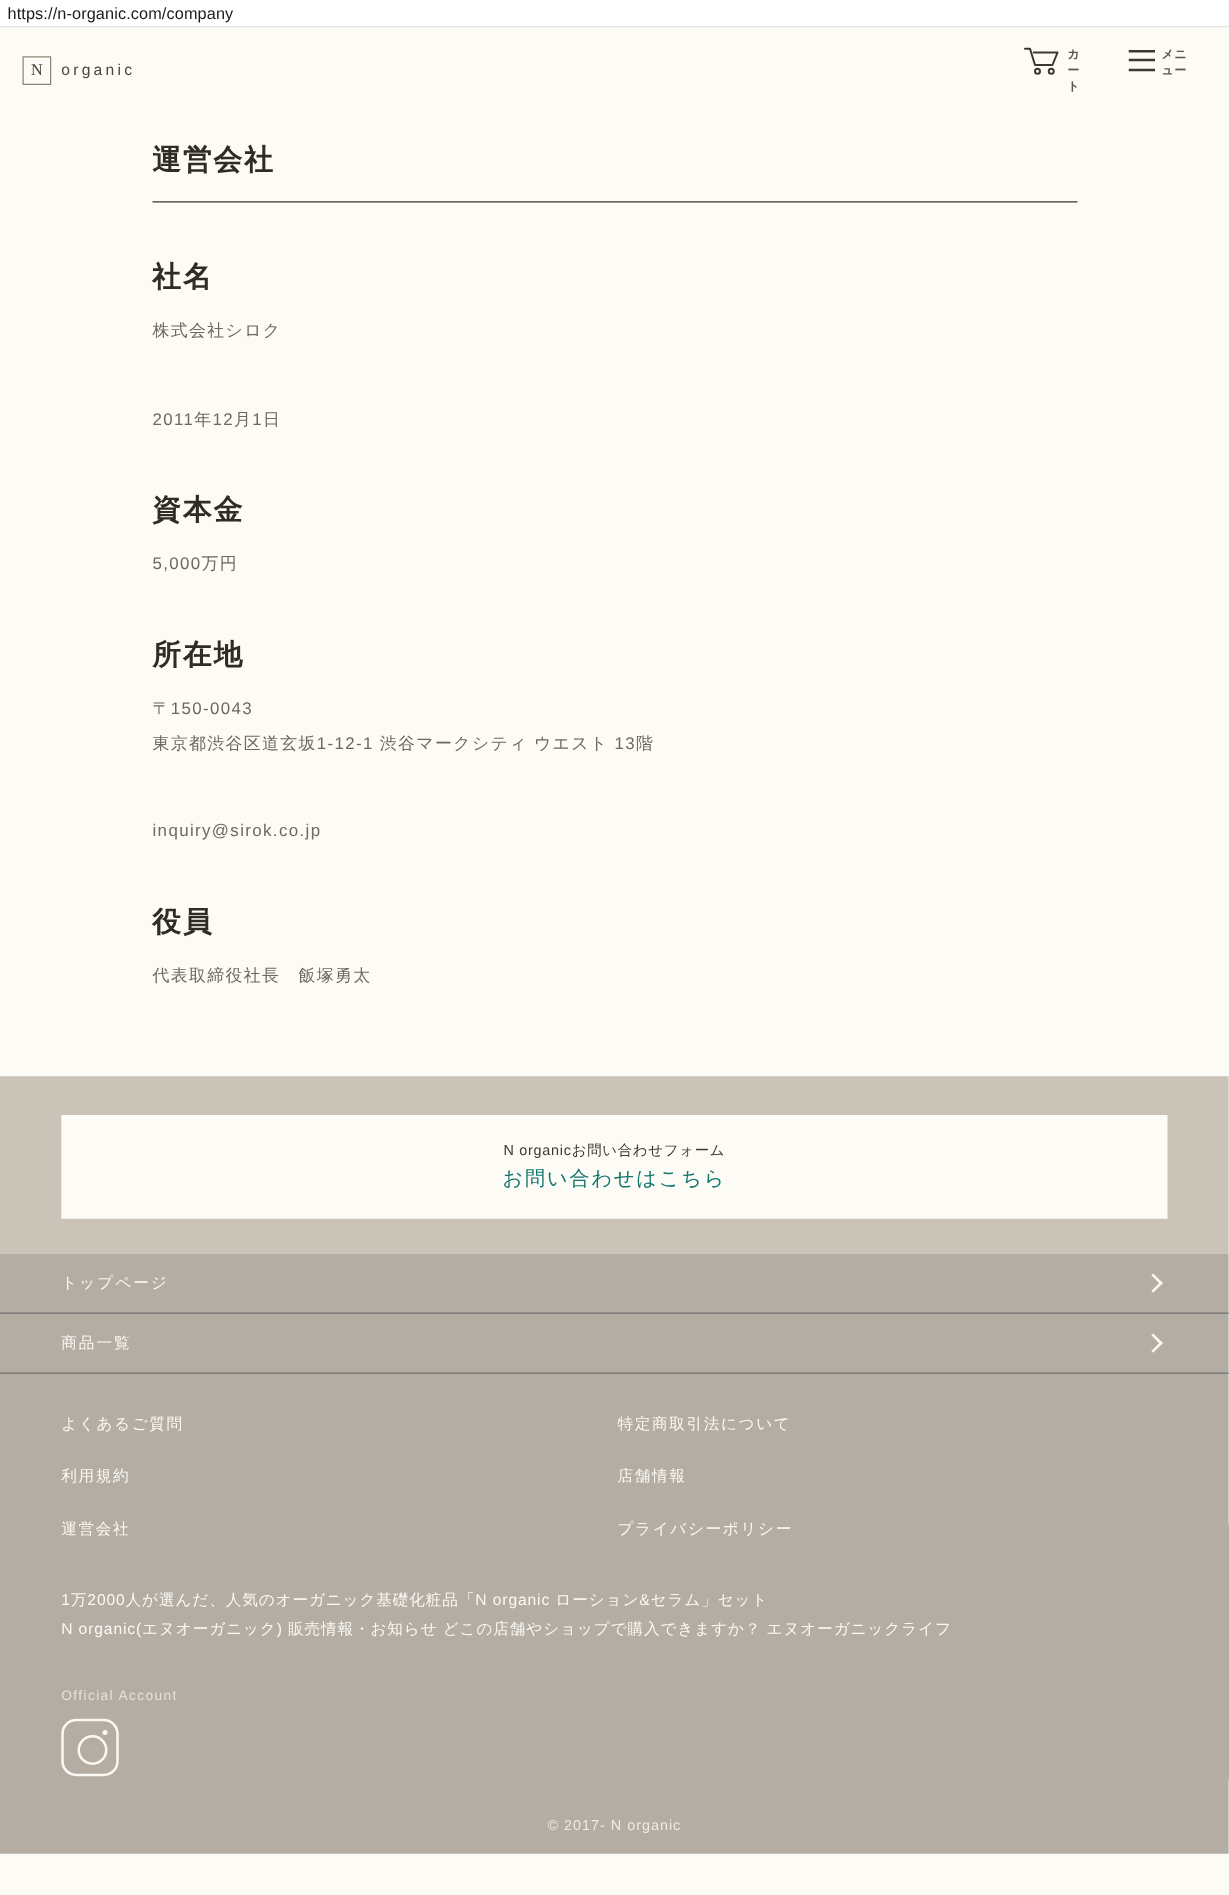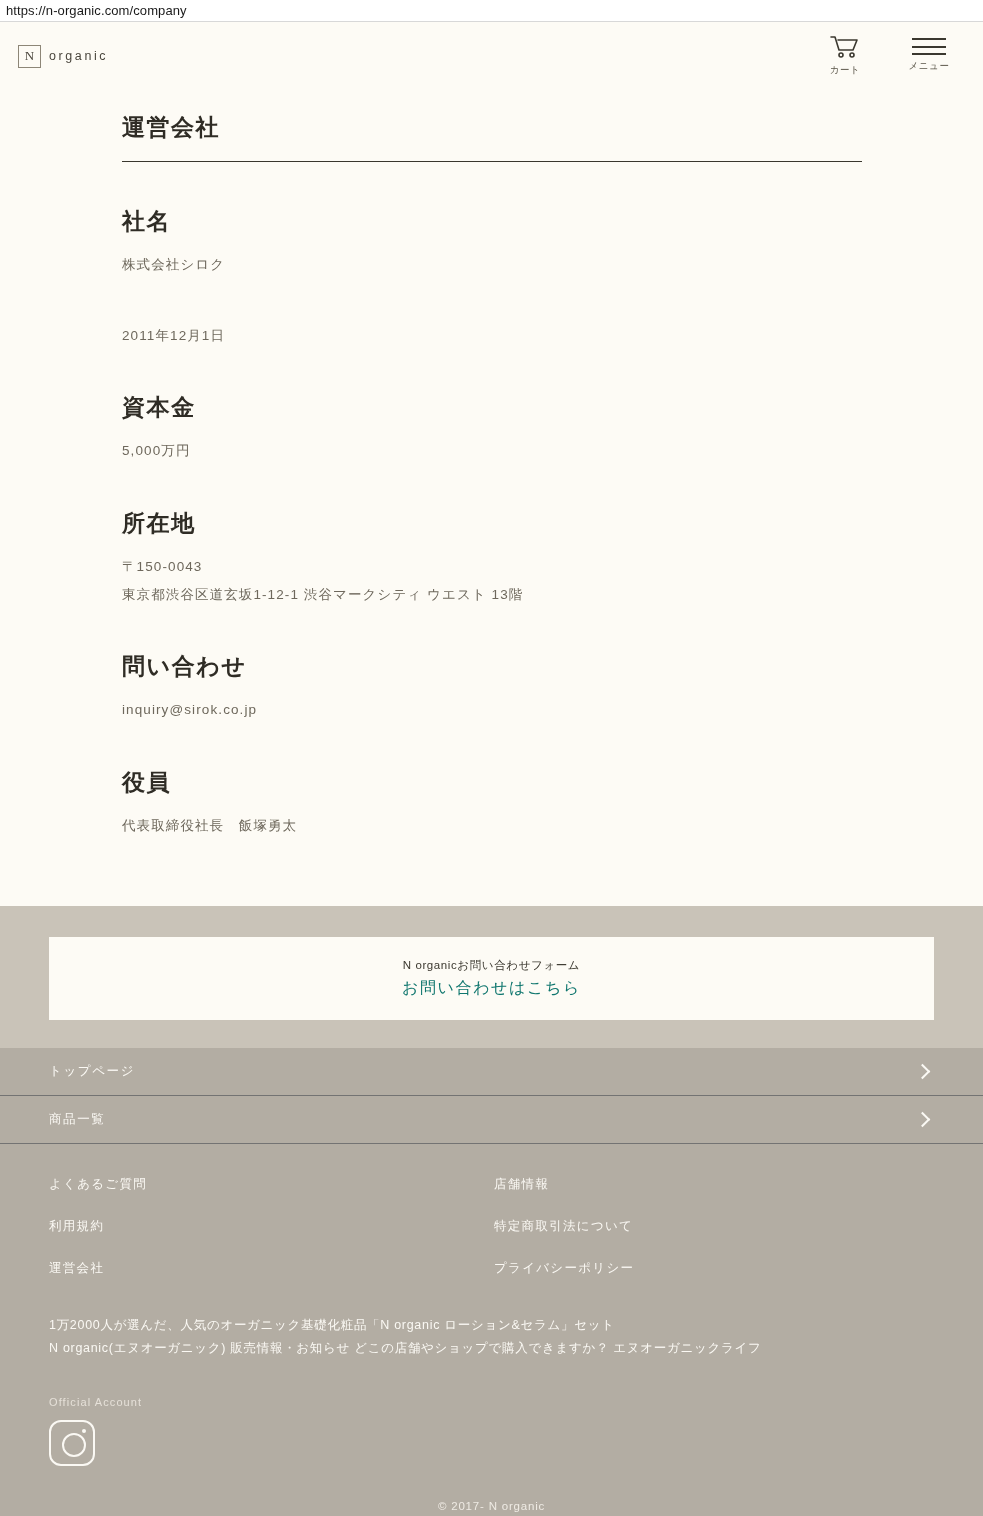--- a/index.html
+++ b/index.html
@@ -56,24 +56,24 @@
   .header-actions {
     margin-left: auto;
     display: flex;
     align-items: flex-start;
     gap: 32px;
     padding-right: 6px;
   }
   .header-btn {
     width: 52px;
     display: flex;
-    flex-direction: column;
-    align-items: center;
+    flex-direction: row;
     gap: 5px;
     cursor: pointer;
+    font-weight: bold;
   }
   .header-btn .label {
     font-size: 9.5px;
     color: #5a5548;
     letter-spacing: .6px;
   }
   .icon-cart svg { display: block; }
   .icon-menu { width: 34px; height: 20px; display:flex; flex-direction:column; justify-content:space-between; padding-top:3px;}
   .icon-menu span { display:block; height:2px; background:#3b382f; width:100%; }
 
@@ -287,21 +287,20 @@
       <div class="info-value">5,000万円</div>
     </div>
 
     <div class="info-block">
       <div class="info-label">所在地</div>
       <div class="info-value">〒150-0043</div>
       <div class="info-value">東京都渋谷区道玄坂1-12-1 渋谷マークシティ ウエスト 13階</div>
     </div>
 
     <div class="info-block">
-      <div class="info-label">問い合わせ</div>
       <div class="info-value">inquiry@sirok.co.jp</div>
     </div>
 
     <div class="info-block">
       <div class="info-label">役員</div>
       <div class="info-value">代表取締役社長　飯塚勇太</div>
     </div>
   </div>
 
   <div class="contact-band">
@@ -321,22 +320,22 @@
       <span class="chev"></span>
     </div>
 
     <div class="footer-links">
       <div class="footer-col">
         <div class="footer-link">よくあるご質問</div>
         <div class="footer-link">利用規約</div>
         <div class="footer-link">運営会社</div>
       </div>
       <div class="footer-col">
+        <div class="footer-link">特定商取引法について</div>
         <div class="footer-link">店舗情報</div>
-        <div class="footer-link">特定商取引法について</div>
         <div class="footer-link">プライバシーポリシー</div>
       </div>
     </div>
 
     <div class="categories">
       <div class="cat-line">1万2000人が選んだ、人気のオーガニック基礎化粧品「N organic ローション&amp;セラム」セット</div>
       <div class="cat-line">N organic(エヌオーガニック) 販売情報・お知らせ どこの店舗やショップで購入できますか？ エヌオーガニックライフ</div>
     </div>
 
     <div class="official">

